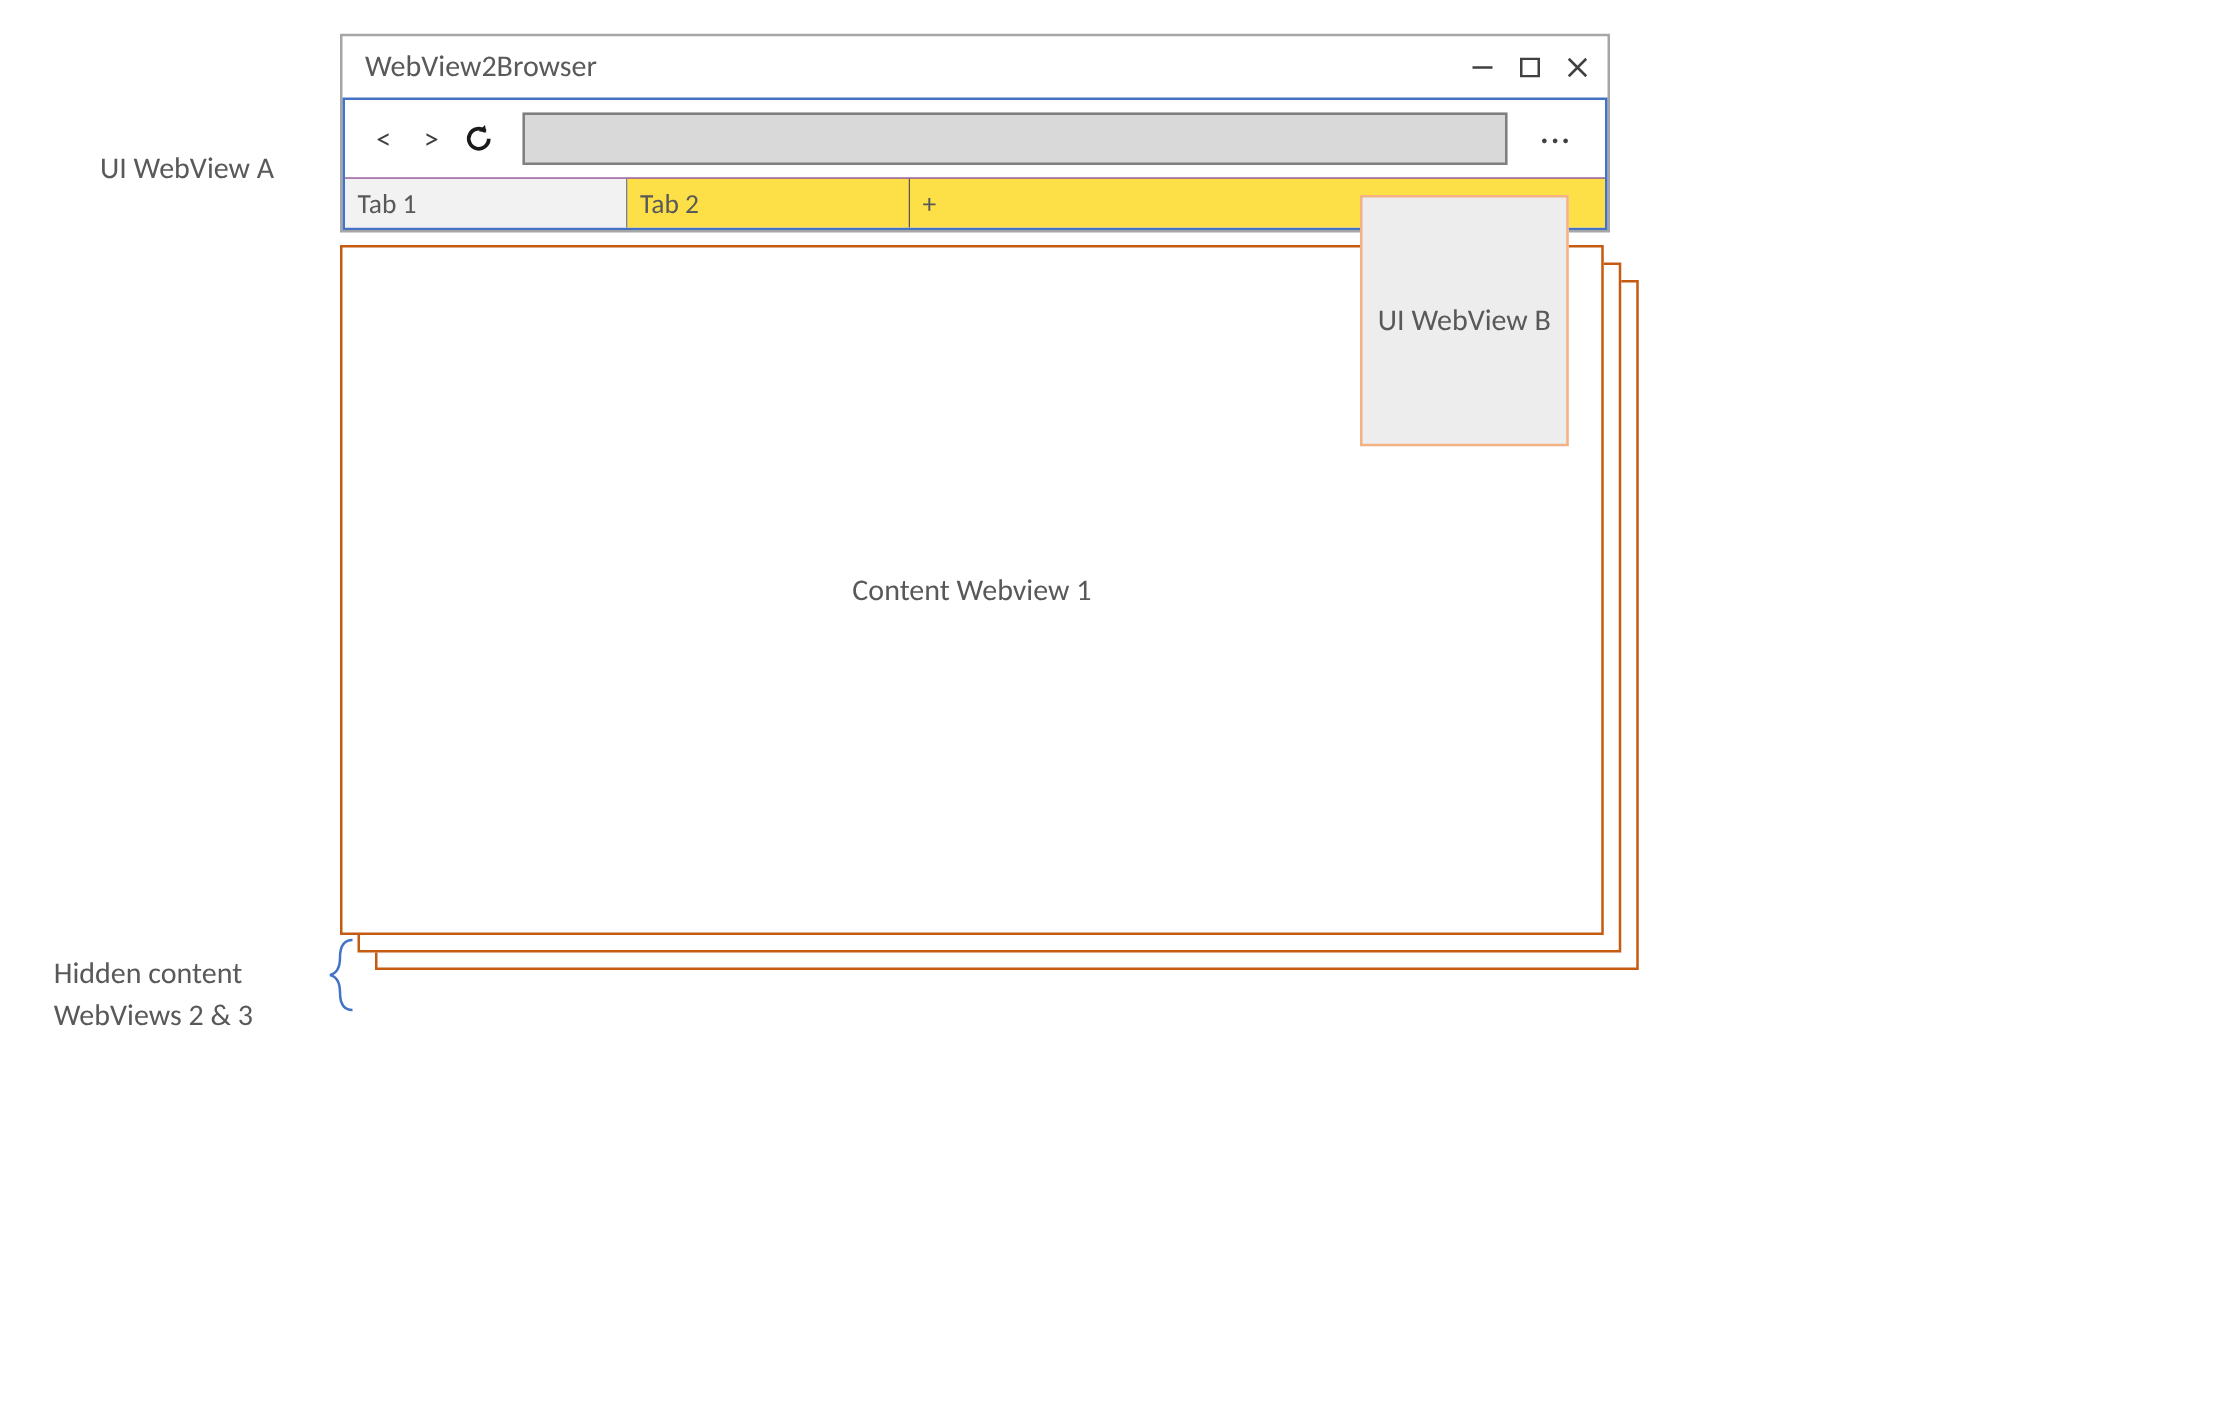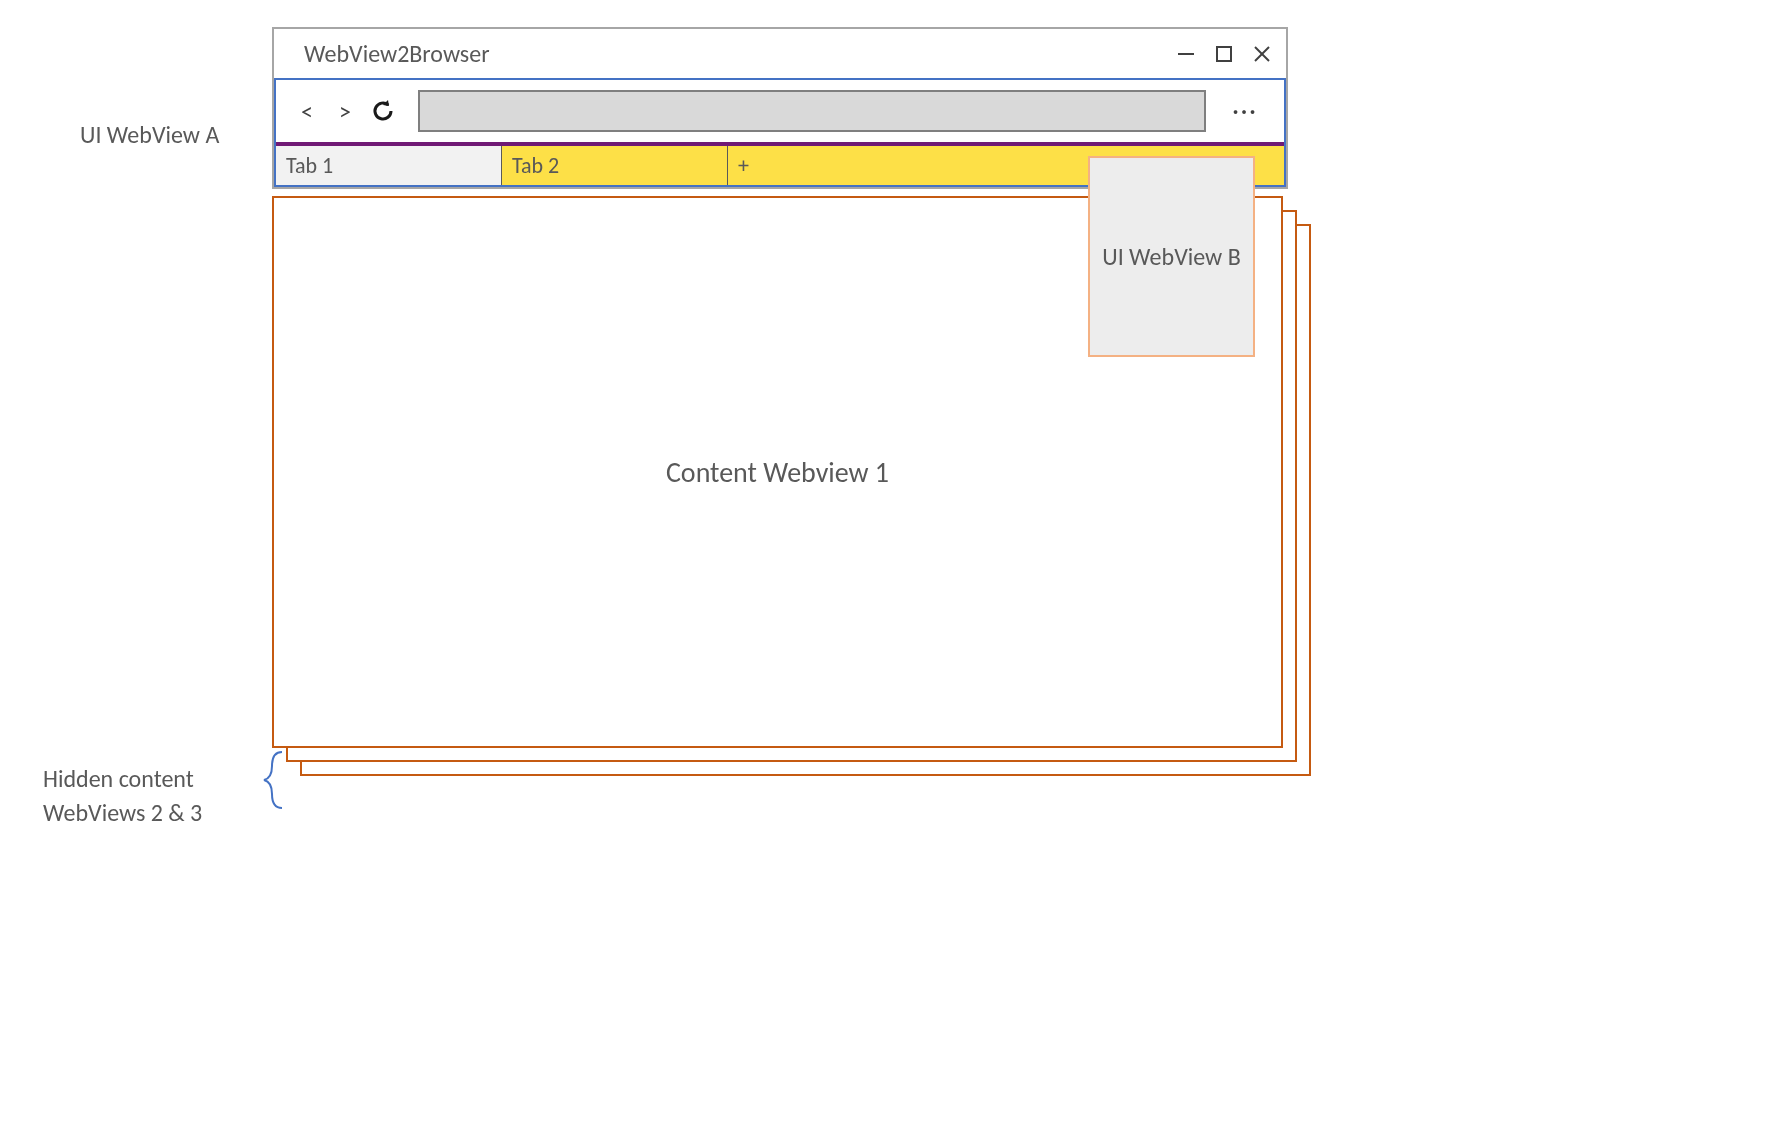--- a/index.html
+++ b/index.html
@@ -36,21 +36,21 @@
     position: absolute;
     left: 272px;
     top: 27px;
     width: 1016px;
     border: 2px solid #a6a6a6;
     background: #fff;
   }
   .titlebar {
     display: flex;
     align-items: center;
-    padding: 10px 14px 10px 30px;
+    padding: 10px 14px 10px 18px;
     border-bottom: 0;
   }
   .title-text {
     font-size: 24px;
     color: #595959;
   }
   .win-controls {
     margin-left: auto;
     display: flex;
     gap: 18px;
@@ -97,21 +97,21 @@
   }
   .more-btn {
     width: 50px;
     text-align: center;
     font-size: 26px;
     color: #404040;
     letter-spacing: 2px;
   }
   .tabstrip {
     display: flex;
-    border-top: 4px solid #701a75;
+    border-top: 1px solid #701a75;
   }
   .tab {
     width: 226px;
     border-right: 1px solid #595959;
     padding: 6px 10px;
     font-size: 22px;
     color: #595959;
     background: #fde047;
   }
   .tab.active {
@@ -130,21 +130,21 @@
   }
   .content-layer {
     position: absolute;
     border: 2px solid #c55a11;
     background: #fff;
   }
   .layer3 { left: 28px; top: 28px; width: 1011px; height: 552px; }
   .layer2 { left: 14px; top: 14px; width: 1011px; height: 552px; }
   .layer1 { left: 0; top: 0; width: 1011px; height: 552px; display:flex; align-items:center; justify-content:center; }
   .content-label {
-    font-size: 28px;
+    font-size: 24px;
     color: #595959;
     text-align: center;
   }
   .ui-b {
     position: absolute;
     left: 1088px;
     top: 156px;
     width: 167px;
     height: 201px;
     background: #ededed;

